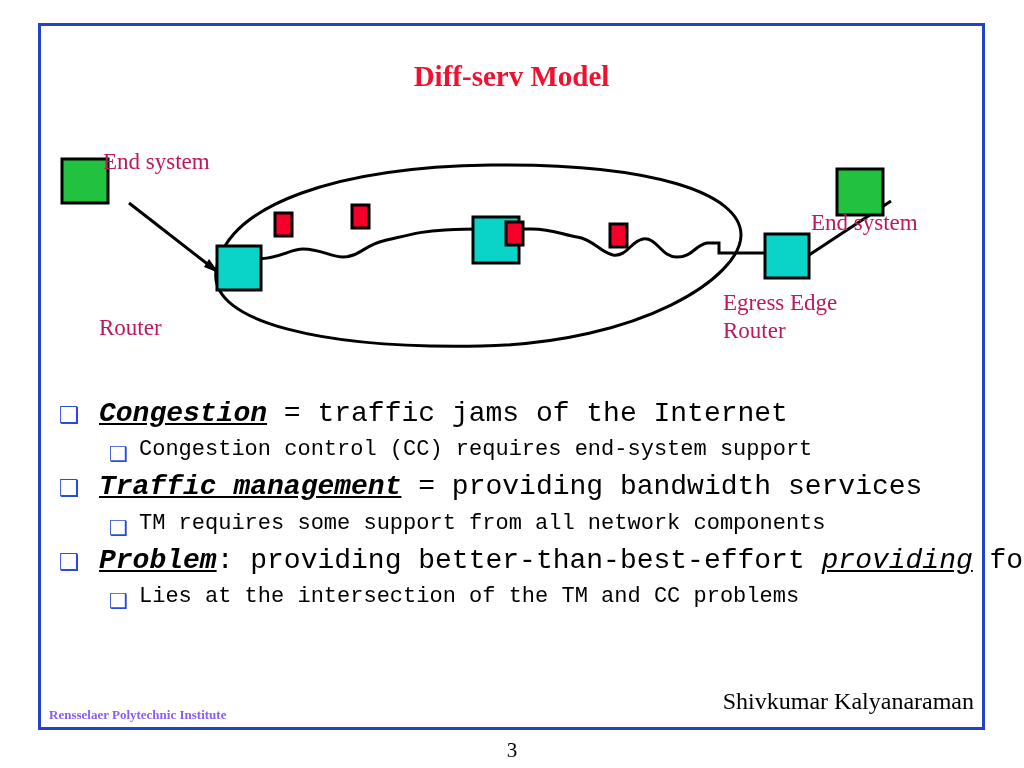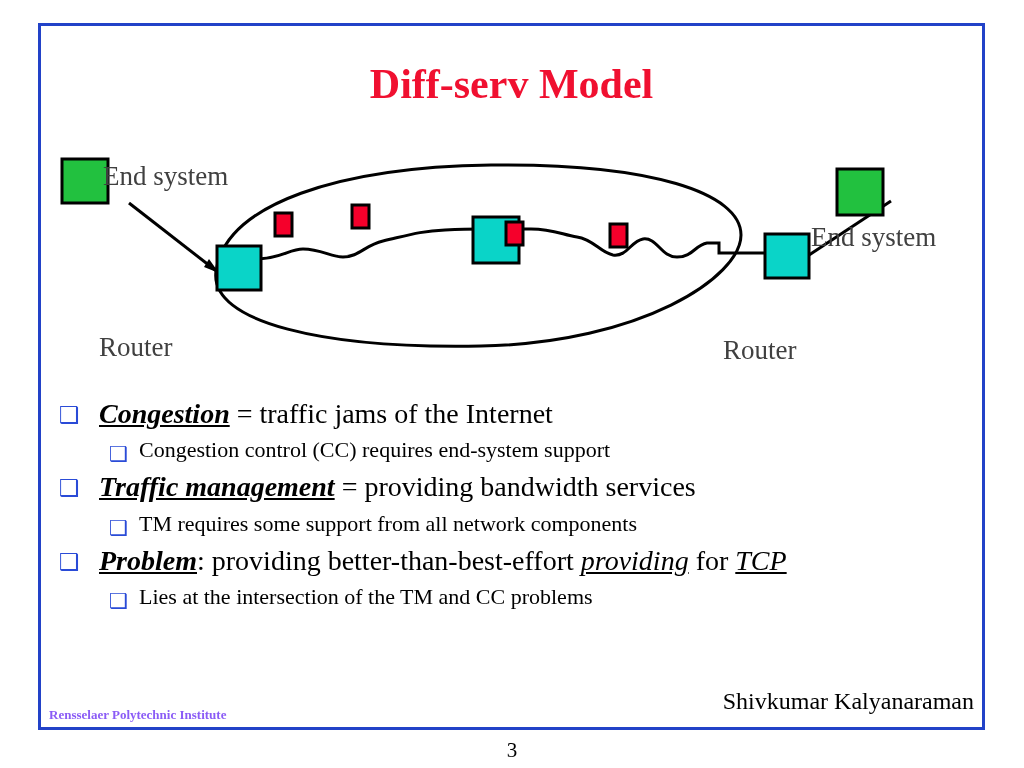--- a/index.html
+++ b/index.html
@@ -23,40 +23,39 @@
   }
   #title {
     position: absolute;
     left: 0;
     top: 34px;
     width: 100%;
     text-align: center;
     color: #f01030;
     font-family: "Liberation Serif", "DejaVu Serif", serif;
     font-weight: bold;
-    font-size: 42px;
+    font-size: 29px;
     letter-spacing: 0px;
   }
   
   #diagram {
     position: absolute;
     left: 0;
     top: 105px;
     width: 947px;
     height: 255px;
   }
   #diagram svg { display: block; }
   .dlabel {
     position: absolute;
     font-family: "Liberation Serif", "DejaVu Serif", serif;
-    font-size: 27px;
-    color: #404040;
+    font-size: 23px;
+    color: #be185d;
     white-space: nowrap;
     line-height: 1.22;
-    margin-top: 12px;
   }
   #lbl-end-left  { left: 62px;  top: 17px; }
   #lbl-end-right { left: 770px; top: 78px; }
   #lbl-interior  { left: 330px; top: 128px; }
   #lbl-ingress   { left: 58px;  top: 155px; }
   #lbl-egress    { left: 682px; top: 158px; }
 
   
   #bullets {
     position: absolute;
@@ -78,20 +77,21 @@
     font-family: "DejaVu Sans", sans-serif;
     flex: 0 0 auto;
     line-height: 1;
   }
   .lvl1 .bul { font-size: 23px; width: 40px; padding-top: 8px; }
   .lvl2 .bul { font-size: 21px; width: 30px; padding-top: 8px; }
   .btext {
     flex: 1 1 auto;
     line-height: 1.30;
     white-space: nowrap;
+    font-family: Liberation Mono, monospace;
   }
   .lvl1 .btext { font-size: 28px; }
   .lvl2 .btext { font-size: 22px; }
   .term {
     font-weight: bold;
     font-style: italic;
     text-decoration: underline;
   }
   .emph {
     font-style: italic;
@@ -173,21 +173,21 @@
       <rect x="569" y="93" width="17" height="23" fill="#f5002b" stroke="#000000" stroke-width="3"></rect>
     </svg>
 
     <div class="dlabel" id="lbl-end-left">End system</div>
     <div class="dlabel" id="lbl-end-right">End system</div>
     <div class="dlabel" id="lbl-ingress">
       <br>
       <span>Router</span>
     </div>
     <div class="dlabel" id="lbl-egress">
-      <br>
+      <span>Egress Edge</span><br>
       <span>Router</span>
     </div>
   </div>
 
   <div id="bullets">
 
     <div class="brow lvl1">
       <span class="bul">❑</span>
       <span class="btext"><span class="term">Congestion</span><span> = traffic jams of the Internet</span></span>
     </div>

